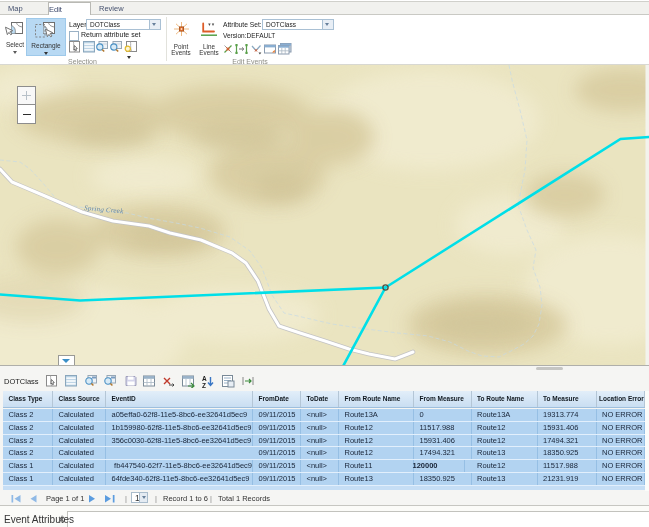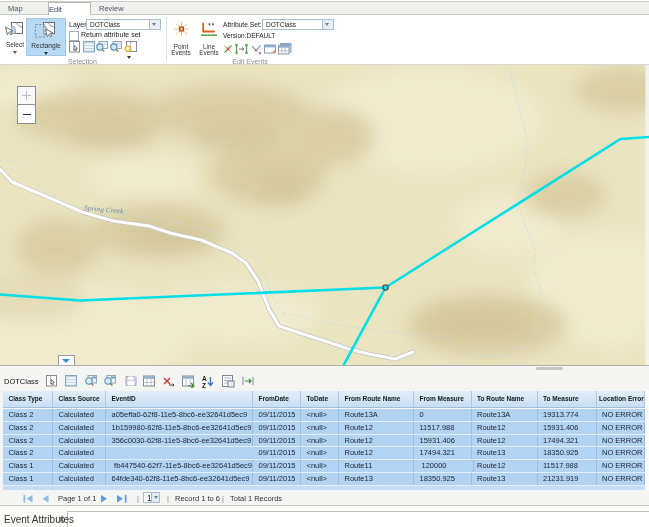--- a/index.html
+++ b/index.html
@@ -22,21 +22,21 @@
 
 #map{position:absolute;left:0;top:65px;width:649px;height:300px;overflow:hidden;background:#ece6c4;}
 
 #panel{position:absolute;left:0;top:365px;width:649px;height:162px;background:#f5f5f3;border-top:1px solid #afafaa;box-sizing:border-box;}
 #ptoolbar{position:absolute;left:0;top:0;width:649px;height:25px;}
 #grid{position:absolute;left:3px;top:25px;width:646px;}
 .hrow{position:absolute;left:0;top:0;height:17px;width:642px;background:linear-gradient(#e2eef9,#c9def2);border-bottom:1px solid #9ebfdd;box-sizing:border-box;}
 .hcell{position:absolute;top:0;height:16px;line-height:16px;font-size:6.5px;font-weight:bold;color:#10181f;border-right:1px solid #b4c6d6;box-sizing:border-box;padding-left:5.5px;white-space:nowrap;overflow:hidden;}
 .drow{position:absolute;left:0;height:12.8px;width:642px;background:#b2d3f1;border-bottom:1px solid #e2effc;box-sizing:border-box;}
 .dcell{position:absolute;top:0;height:11.8px;line-height:11.8px;font-size:7.5px;color:#182437;border-right:1px solid #96bfe4;box-sizing:border-box;padding-left:5.5px;white-space:nowrap;overflow:hidden;}
-#pfooter{position:absolute;left:12px;top:125px;width:623px;height:14px;font-size:7.5px;color:#333;}
+#pfooter{position:absolute;left:0;top:125px;width:623px;height:14px;font-size:7.5px;color:#333;}
 #btabs{position:absolute;left:0;top:139px;width:649px;height:23px;background:#fbfbf8;border-top:1px solid #c6c6c1;box-sizing:border-box;}
 </style>
 </head>
 <body>
 <div id="app">
   <div id="tabstrip">
     <div class="tab" style="left:8px;width:32px;">Map</div>
     <div class="tab active" style="left:48px;width:43px;">Edit</div>
     <div class="tab" style="left:99px;width:40px;">Review</div>
   </div>
@@ -376,21 +376,21 @@
           <div class="dcell" style="left:534.5px;width:59px;">18350.925</div>
           <div class="dcell" style="left:593.5px;width:48.5px;">NO ERROR</div>
       </div>
       <div class="drow" style="top:69.2px;">
         <div class="dcell" style="left:0;width:50px;">Class 1</div>
           <div class="dcell" style="left:50px;width:53px;">Calculated</div>
           <div class="dcell" style="left:103px;width:147px;text-align:right;">fb447540-62f7-11e5-8bc6-ee32641d5ec9</div>
           <div class="dcell" style="left:250px;width:48px;">09/11/2015</div>
           <div class="dcell" style="left:298px;width:38px;">&lt;null&gt;</div>
           <div class="dcell" style="left:336px;width:75px;">Route11</div>
-          <div class="dcell" style="left:413px;width:57.5px;">120000</div>
+          <div class="dcell" style="left:404px;width:57.5px;font-weight:bold;">120000</div>
           <div class="dcell" style="left:468.5px;width:66px;">Route12</div>
           <div class="dcell" style="left:534.5px;width:59px;">11517.988</div>
           <div class="dcell" style="left:593.5px;width:48.5px;">NO ERROR</div>
       </div>
       <div class="drow" style="top:82px;">
         <div class="dcell" style="left:0;width:50px;">Class 1</div>
           <div class="dcell" style="left:50px;width:53px;">Calculated</div>
           <div class="dcell" style="left:103px;width:147px;">64fde340-62f8-11e5-8bc6-ee32641d5ec9</div>
           <div class="dcell" style="left:250px;width:48px;">09/11/2015</div>
           <div class="dcell" style="left:298px;width:38px;">&lt;null&gt;</div>

